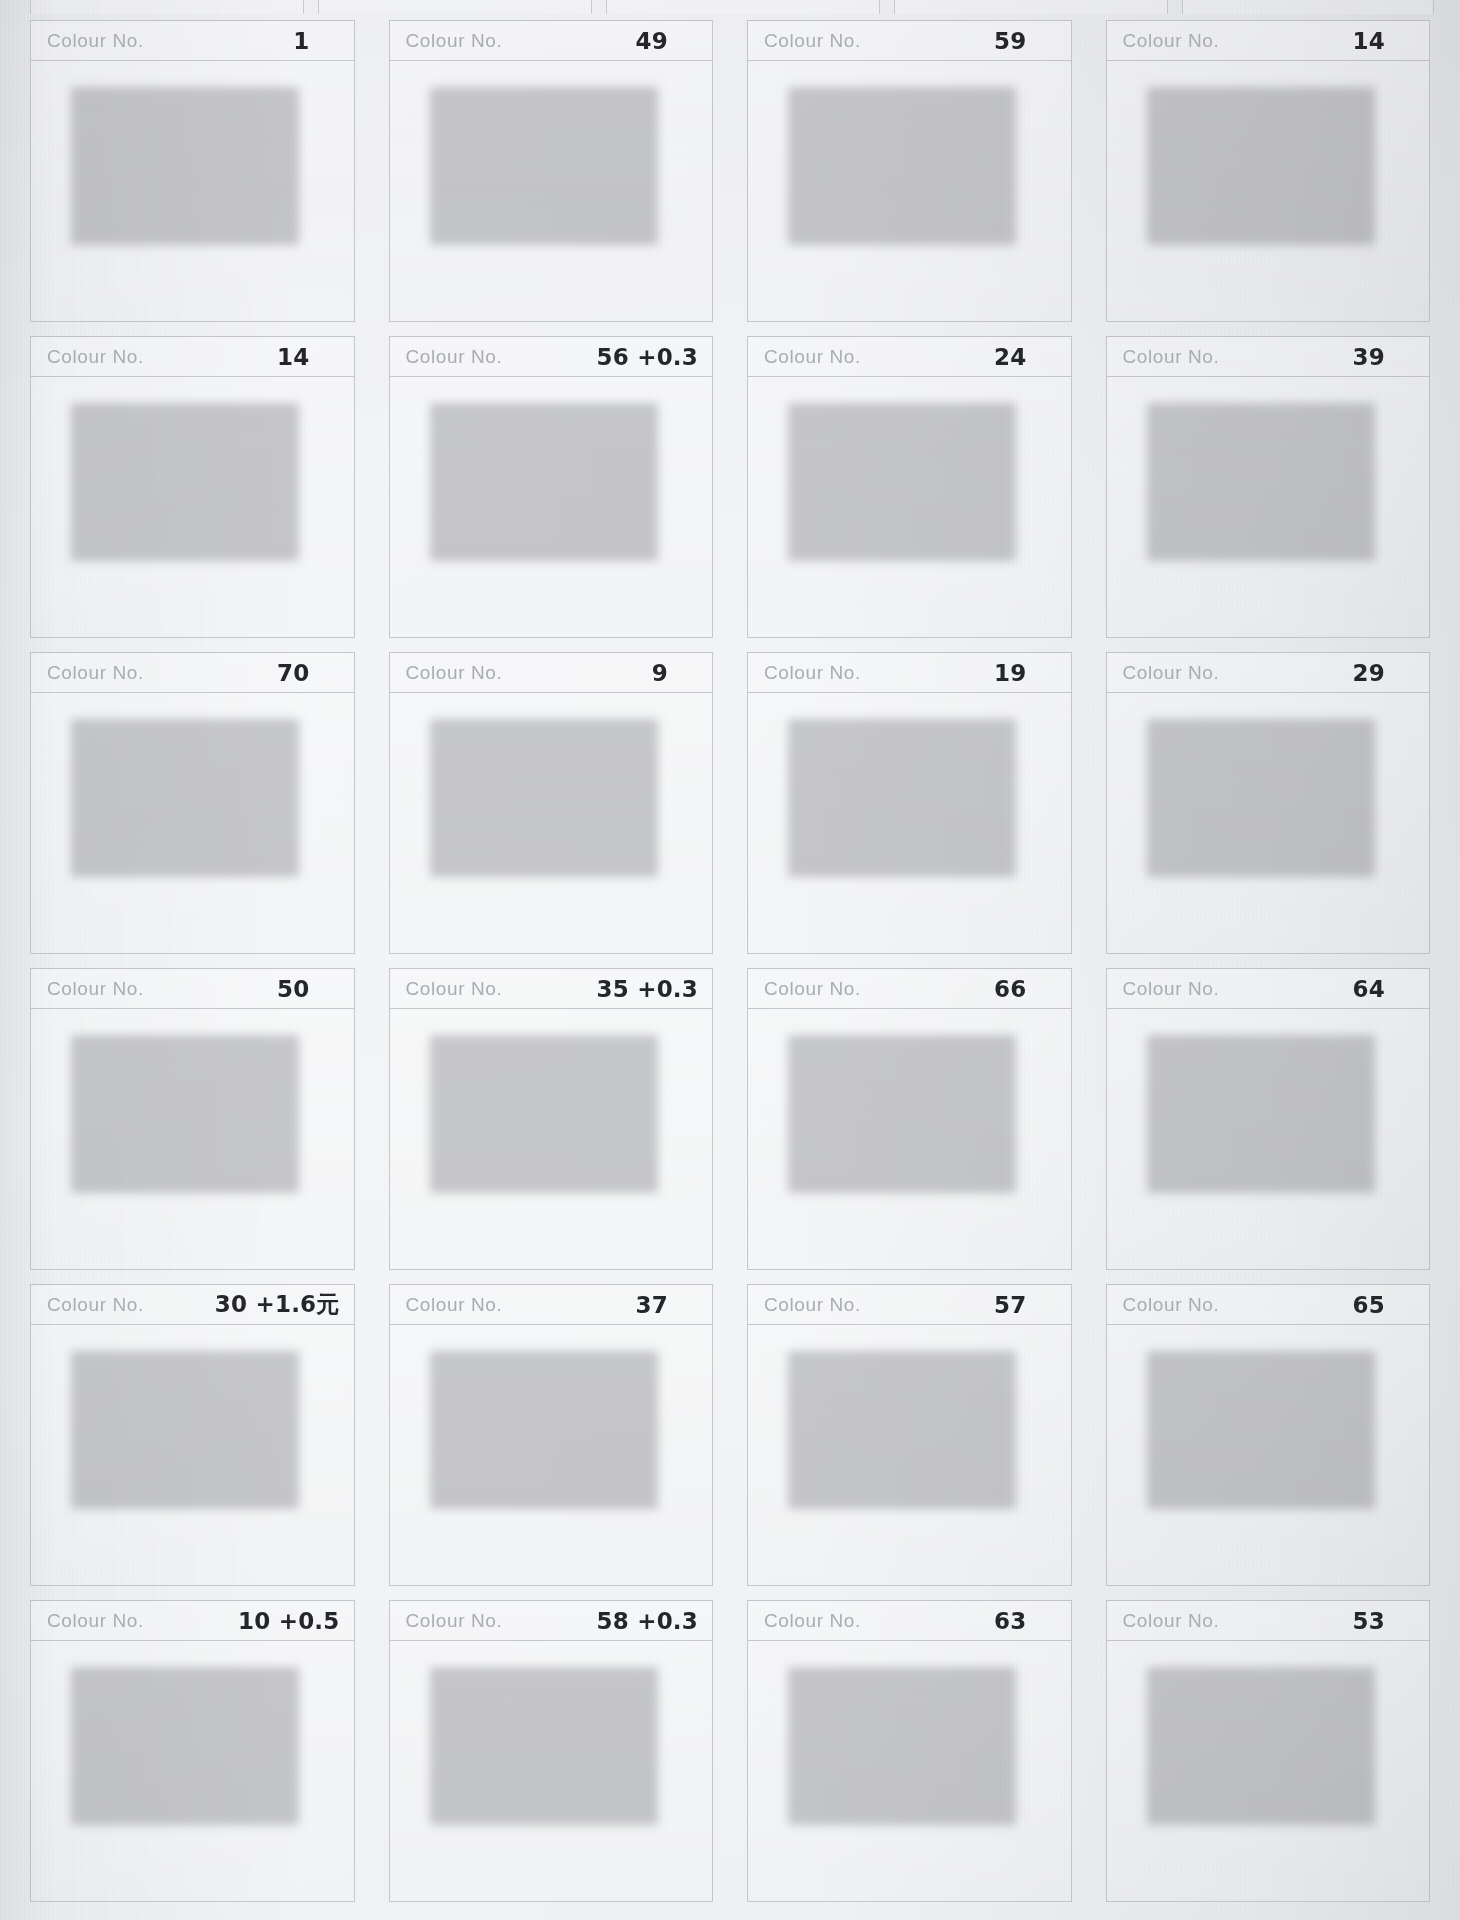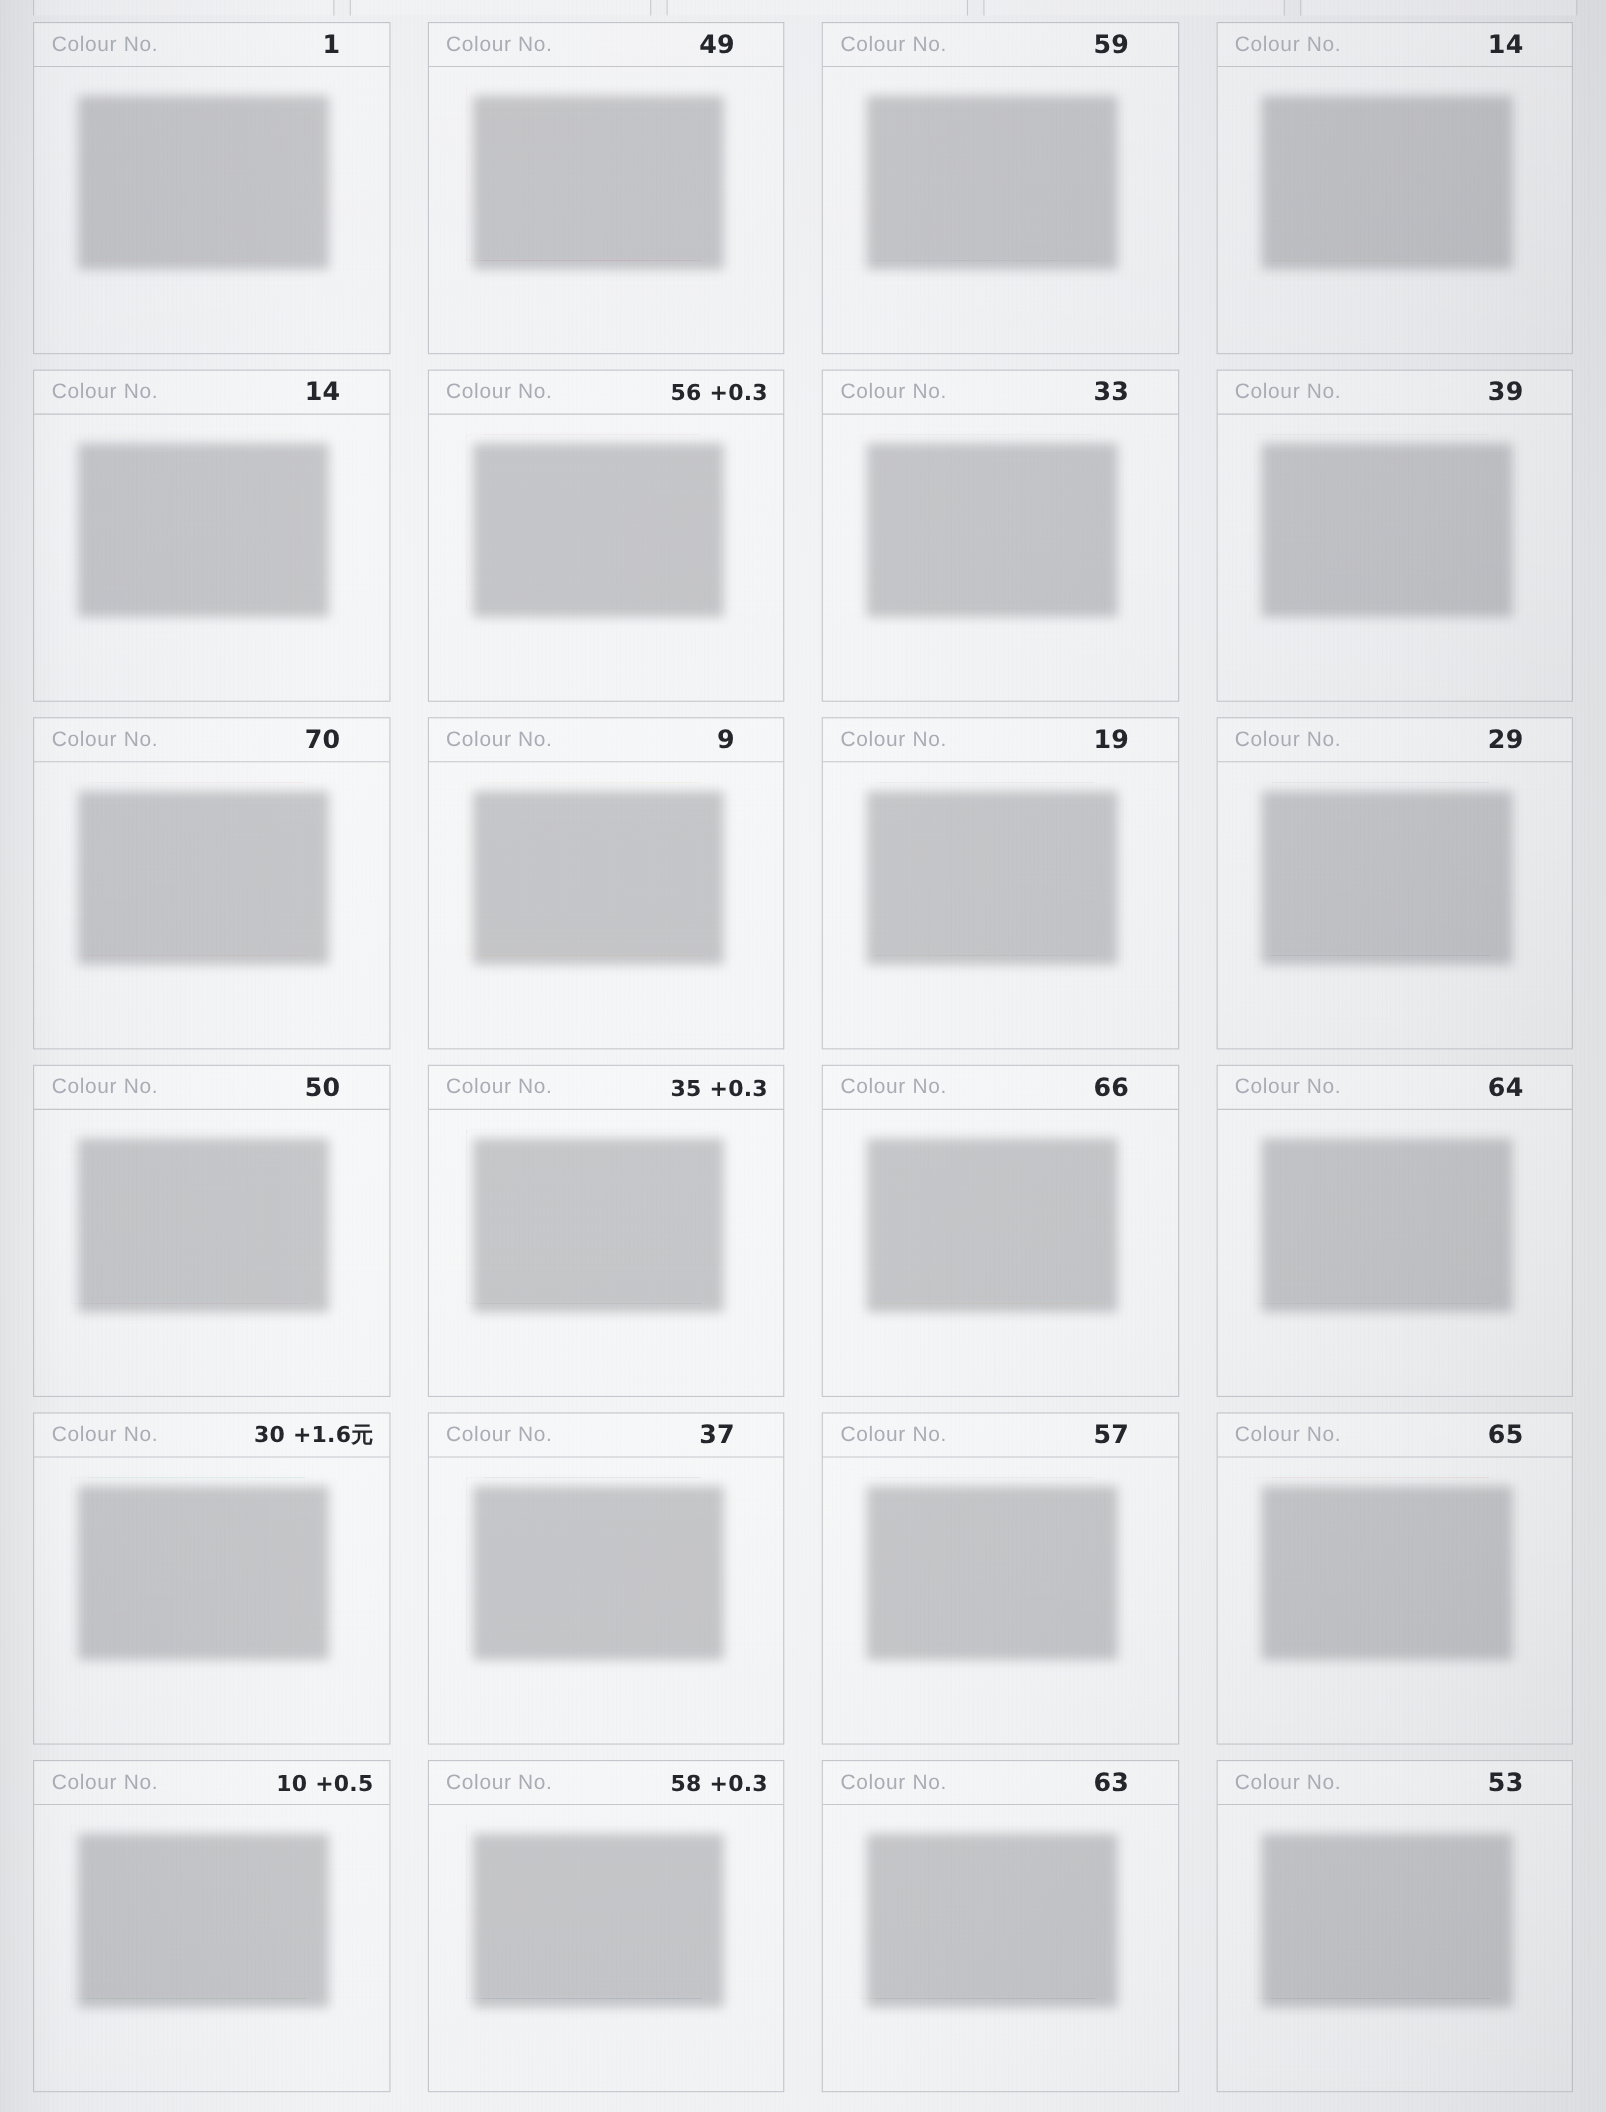--- a/index.html
+++ b/index.html
@@ -92,21 +92,21 @@
   .hdr-value {
     margin-left: auto;
     margin-right: 34px;
     font-size: 23px;
     font-weight: 700;
     color: #24262b;
     white-space: nowrap;
     font-family: "DejaVu Sans", sans-serif;
     letter-spacing: 0.2px;
   }
-  .hdr-value.wide { margin-right: 4px; font-size: 20px; }
+  .hdr-value.wide { margin-right: 4px; font-size: 23px; }
 
   .swatch-area {
     position: relative;
     height: calc(100% - 40px);
     overflow: hidden;
   }
 
   
   .swatch {
     position: absolute;
@@ -261,21 +261,21 @@
         <div class="swatch-shadow"></div>
         <div class="swatch" style="background: linear-gradient(128deg, rgb(244, 60, 25) 0%, rgb(232, 48, 14) 55%, rgb(244, 60, 25) 100%);">
           <div class="tex"></div>
           <div class="shade"></div>
         </div>
       </div>
     </div>
     <div class="card">
       <div class="card-header">
         <span class="hdr-label">Colour No.</span>
-        <span class="hdr-value">33</span>
+        <span class="hdr-value">24</span>
       </div>
       <div class="swatch-area">
         <div class="swatch-shadow"></div>
         <div class="swatch" style="background: linear-gradient(128deg, rgb(192, 114, 131) 0%, rgb(182, 101, 119) 55%, rgb(192, 114, 131) 100%);">
           <div class="tex"></div>
           <div class="shade"></div>
         </div>
       </div>
     </div>
     <div class="card">

